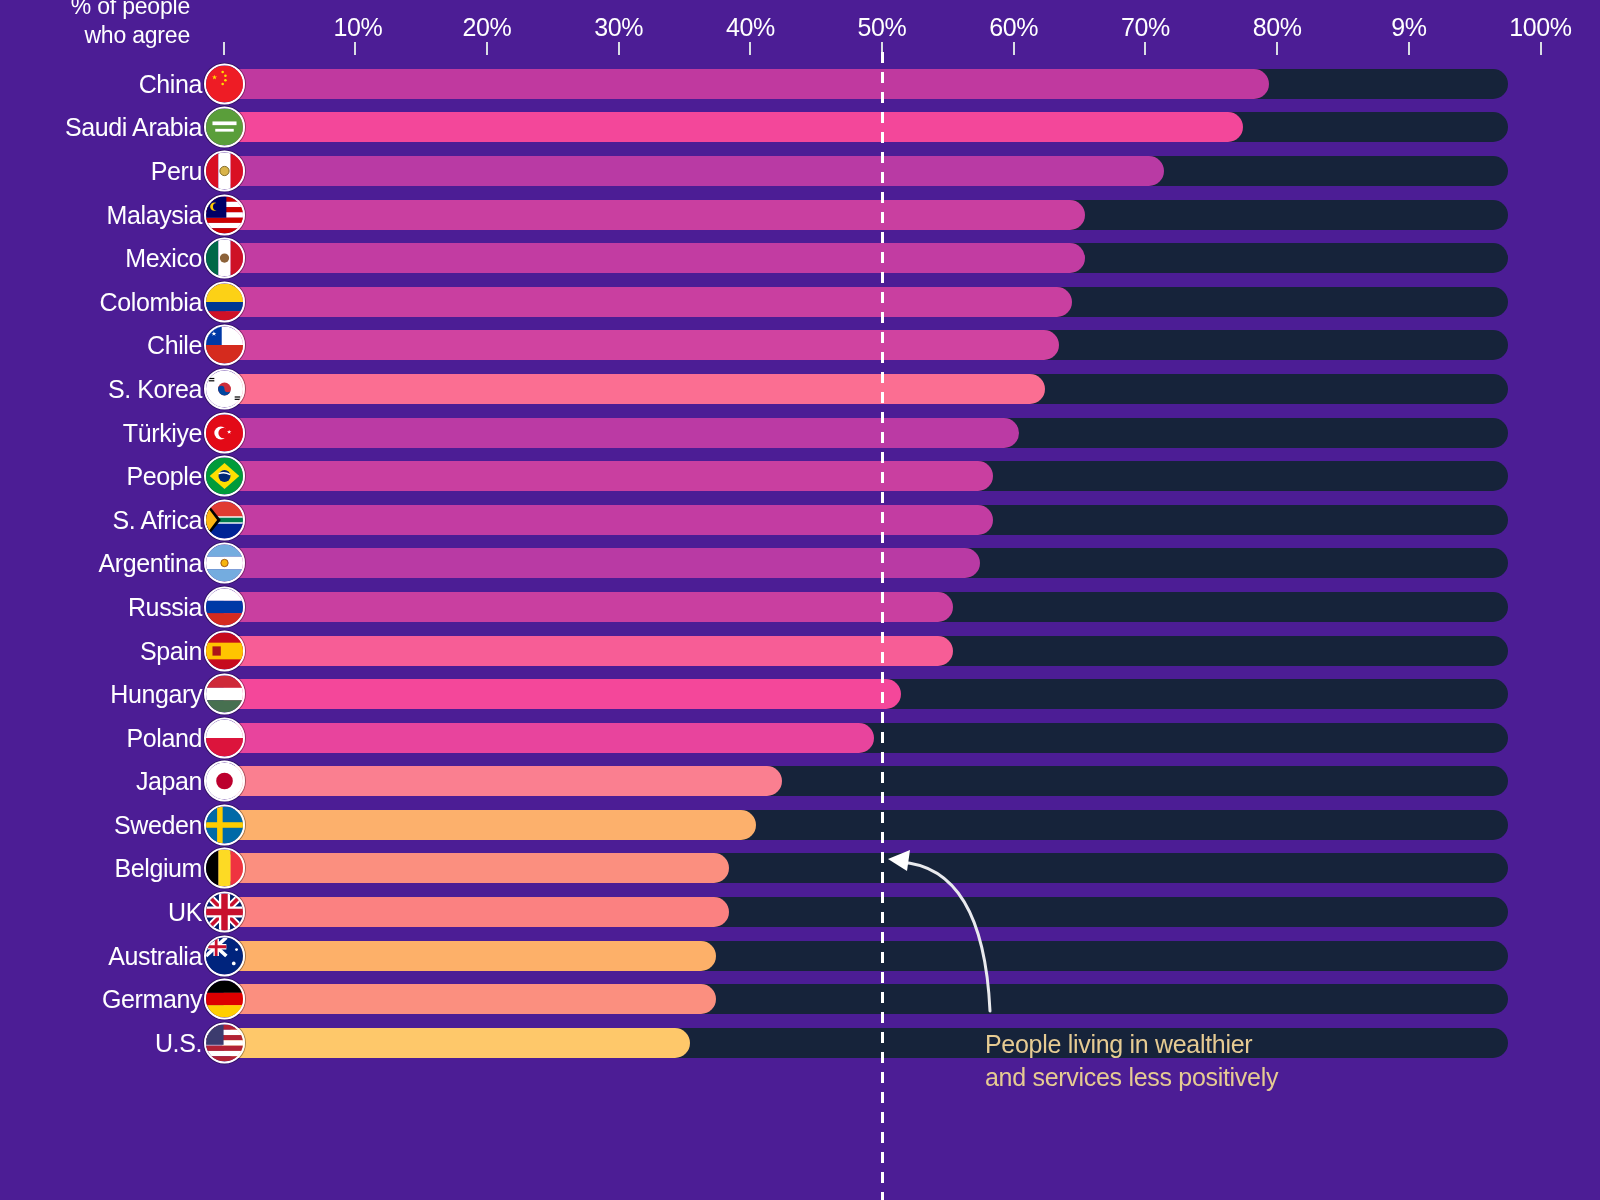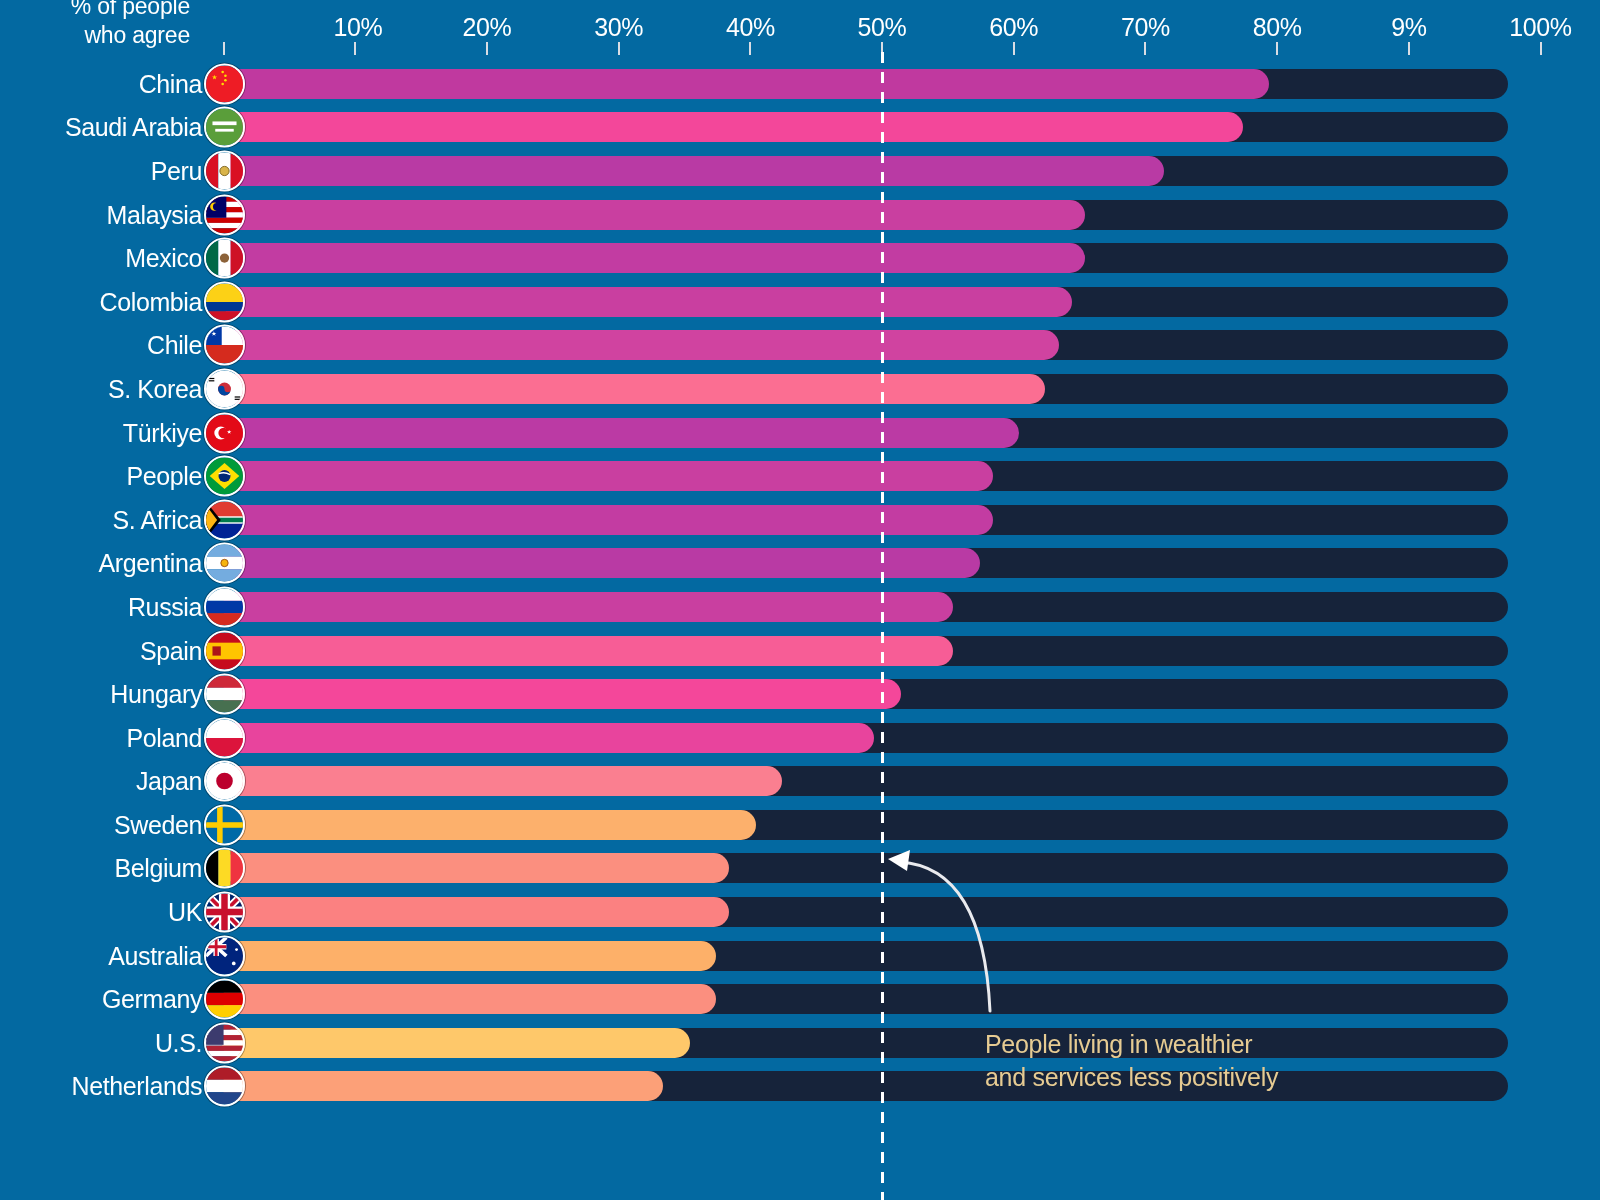--- a/index.html
+++ b/index.html
@@ -2,21 +2,21 @@
 <html><head>
 <meta charset="utf-8">
 <style>
   * { margin:0; padding:0; box-sizing:border-box; }
   html, body {
     width:1600px; height:1200px;
     background:#0c1421;
     font-family:"Liberation Sans", sans-serif;
     overflow:hidden;
   }
-  #stage { position:relative; width:1600px; height:1200px; background:#0369a1; }
+  #stage { position:relative; width:1600px; height:1200px; background:#4c1d95; }
 
   
   .hdr-label {
     position:absolute; left:0; top:-8px; width:190px;
     text-align:right; color:#ffffff;
     font-size:23px; line-height:29px; font-weight:400;
     letter-spacing:-.2px;
   }
   .axis-labels { position:absolute; left:0; top:13px; width:1600px; height:34px; }
   .axis-lab {
@@ -413,32 +413,20 @@
             <rect x="0" y="5.714285714285714" width="40" height="5.714285714285714" fill="#fff"></rect>
             <rect x="0" y="11.428571428571429" width="40" height="5.714285714285714" fill="#b22234"></rect>
             <rect x="0" y="17.142857142857142" width="40" height="5.714285714285714" fill="#fff"></rect>
             <rect x="0" y="22.857142857142858" width="40" height="5.714285714285714" fill="#b22234"></rect>
             <rect x="0" y="28.571428571428573" width="40" height="5.714285714285714" fill="#fff"></rect>
             <rect x="0" y="34.285714285714285" width="40" height="5.714285714285714" fill="#b22234"></rect>
             <rect width="19" height="22" fill="#3c3b6e"></rect>
           </svg>
         </div>
       </div>
-      <div class="row">
-        <div class="row-label">Netherlands</div>
-        <div class="track"></div>
-        <div class="bar" title="Netherlands 32%" style="width: 441.44px; background: rgb(252, 160, 120);"></div>
-        <div class="flag">
-          <svg viewBox="0 0 40 40" preserveAspectRatio="none">
-            <rect x="0" y="0" width="40" height="13.333333333333334" fill="#ae1c28"></rect>
-            <rect x="0" y="13.333333333333334" width="40" height="13.333333333333334" fill="#ffffff"></rect>
-            <rect x="0" y="26.666666666666668" width="40" height="13.333333333333334" fill="#21468b"></rect>
-          </svg>
-        </div>
-      </div>
     </div>
 
   <div class="ref-line"></div>
 
   <svg class="annot-arrow" viewBox="0 0 230 180">
     <path d="M 30 17 C 80 20, 115 60, 120 166" stroke="#e9eaee" stroke-width="3" fill="none" stroke-linecap="round"></path>
     <path d="M 18 14 L 40 5 L 37 26 Z" fill="#ffffff"></path>
   </svg>
 
   <div class="annot-text">

